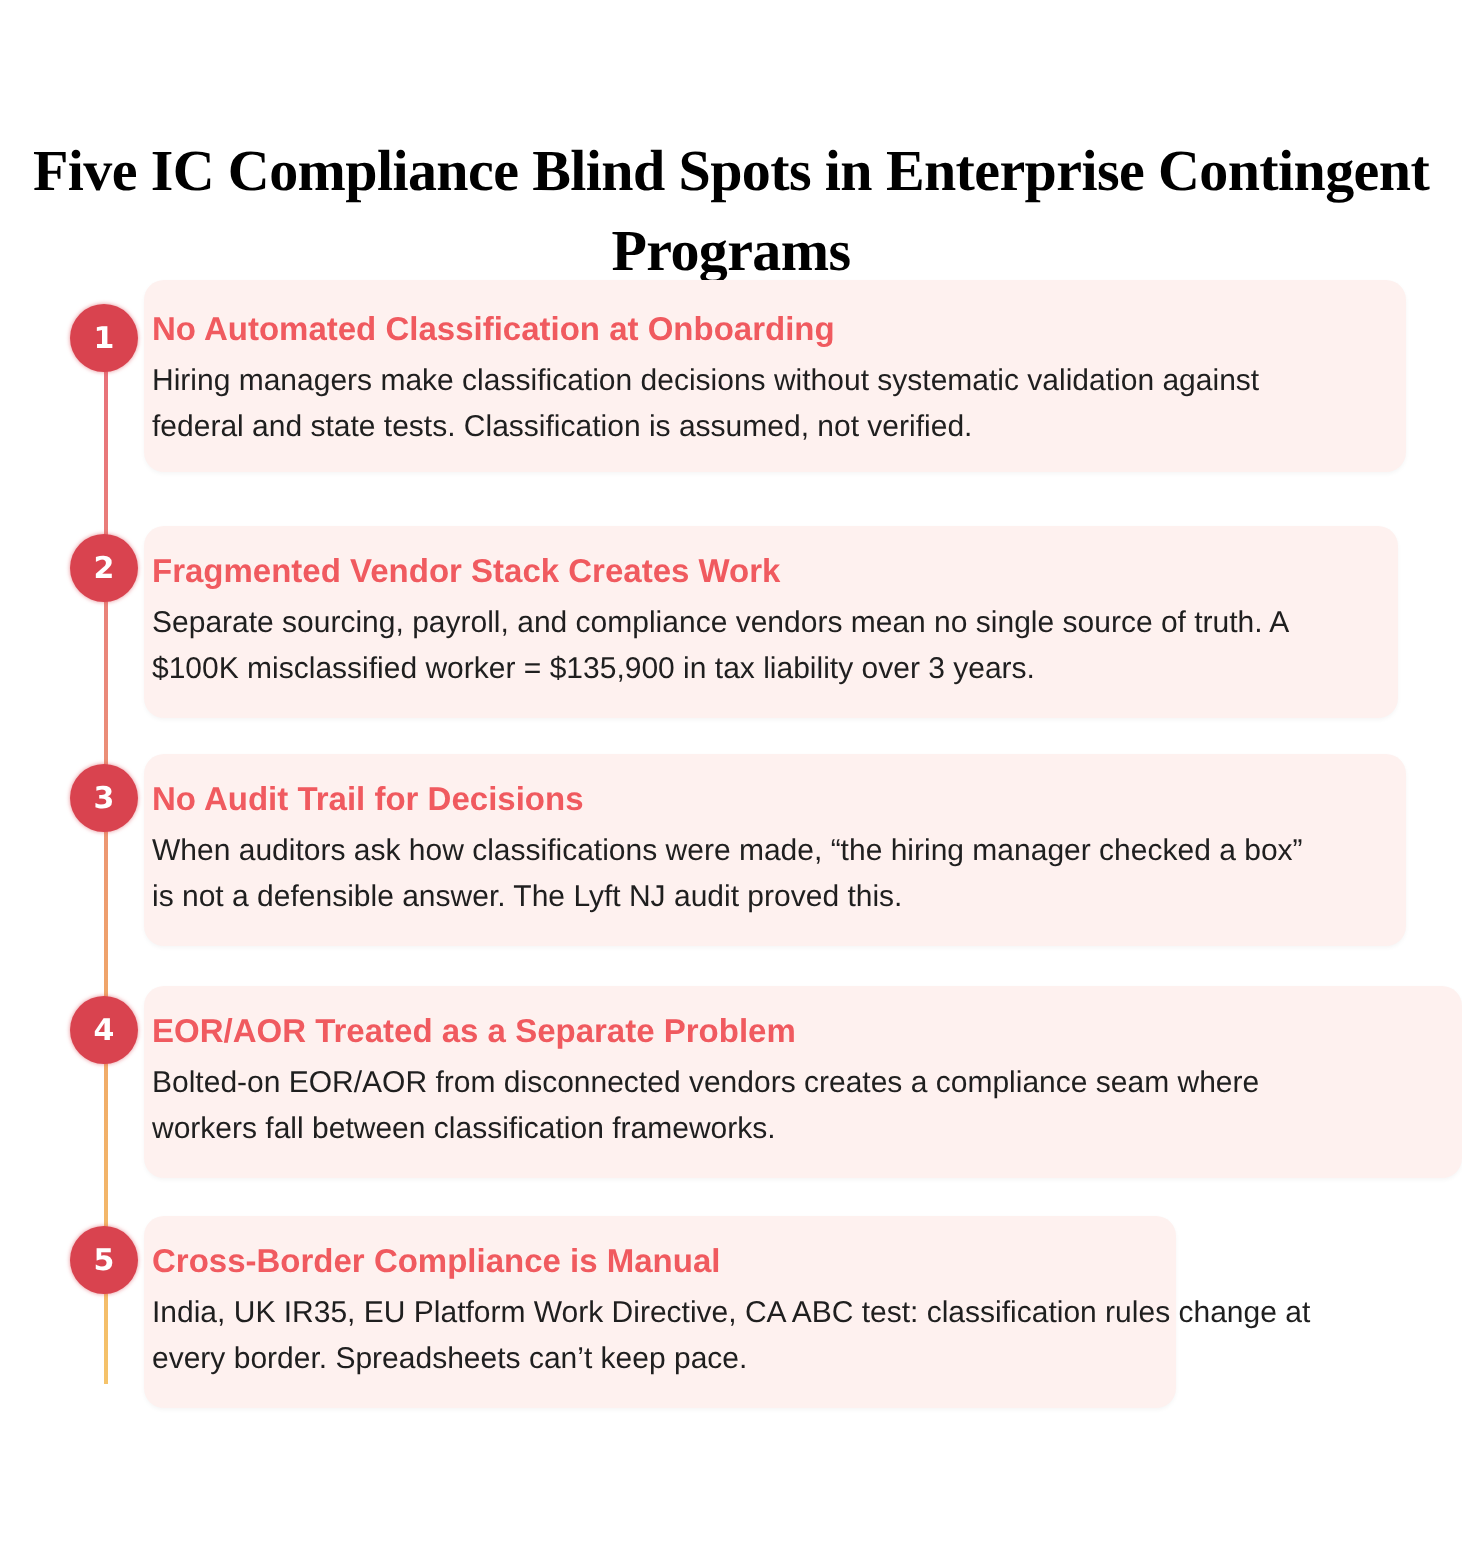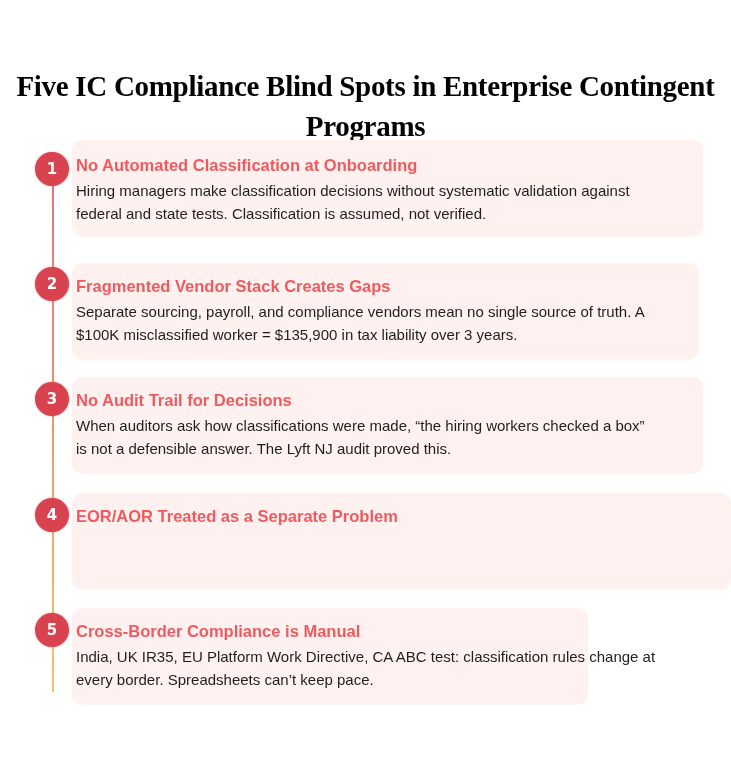--- a/index.html
+++ b/index.html
@@ -95,43 +95,47 @@
     <div class="card-body" style="top:39px;">
       <span>Hiring managers make classification decisions without systematic validation against</span><br>
       <span>federal and state tests. Classification is assumed, not verified.</span>
     </div>
   </div>
   <div class="badge" style="top:152px;">1</div>
 </div>
 
 <div class="item" style="top:0;">
   <div class="card" style="top:263px; width:627px; height:96px;">
-    <div class="card-title" style="top:14px;">Fragmented Vendor Stack Creates Gaps</div>
+    <div class="card-title" style="top:14px;">Fragmented Vendor Stack Creates Work</div>
     <div class="card-body" style="top:37px;">
       <span>Separate sourcing, payroll, and compliance vendors mean no single source of truth. A</span><br>
       <span>$100K misclassified worker = $135,900 in tax liability over 3 years.</span>
     </div>
   </div>
   <div class="badge" style="top:267px;">2</div>
 </div>
 
 <div class="item" style="top:0;">
   <div class="card" style="top:377px; width:631px; height:96px;">
     <div class="card-title" style="top:14px;">No Audit Trail for Decisions</div>
     <div class="card-body" style="top:37px;">
-      <span>When auditors ask how classifications were made, “the hiring workers checked a box”</span><br>
+      <span>When auditors ask how classifications were made, “the hiring manager checked a box”</span><br>
       <span>is not a defensible answer. The Lyft NJ audit proved this.</span>
     </div>
   </div>
   <div class="badge" style="top:382px;">3</div>
 </div>
 
 <div class="item" style="top:0;">
   <div class="card" style="top:493px; width:631px; height:96px;padding-left:28px;">
     <div class="card-title" style="top:14px;">EOR/AOR Treated as a Separate Problem</div>
+    <div class="card-body" style="top:37px;">
+      <span>Bolted-on EOR/AOR from disconnected vendors creates a compliance seam where</span><br>
+      <span>workers fall between classification frameworks.</span>
+    </div>
   </div>
   <div class="badge" style="top:498px;">4</div>
 </div>
 
 <div class="item" style="top:0;">
   <div class="card" style="top:608px; width:516px; height:96px;">
     <div class="card-title" style="top:14px;">Cross-Border Compliance is Manual</div>
     <div class="card-body" style="top:37px;">
       <span>India, UK IR35, EU Platform Work Directive, CA ABC test: classification rules change at</span><br>
       <span>every border. Spreadsheets can’t keep pace.</span>

